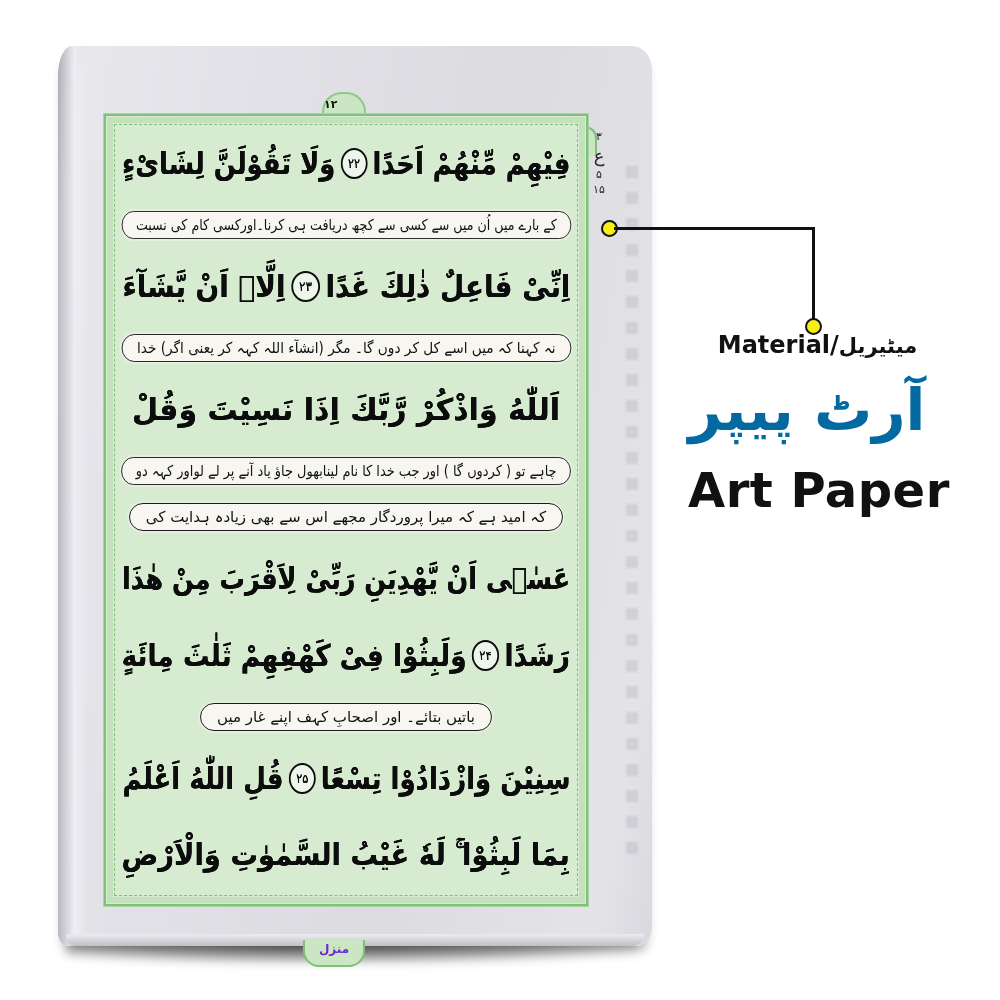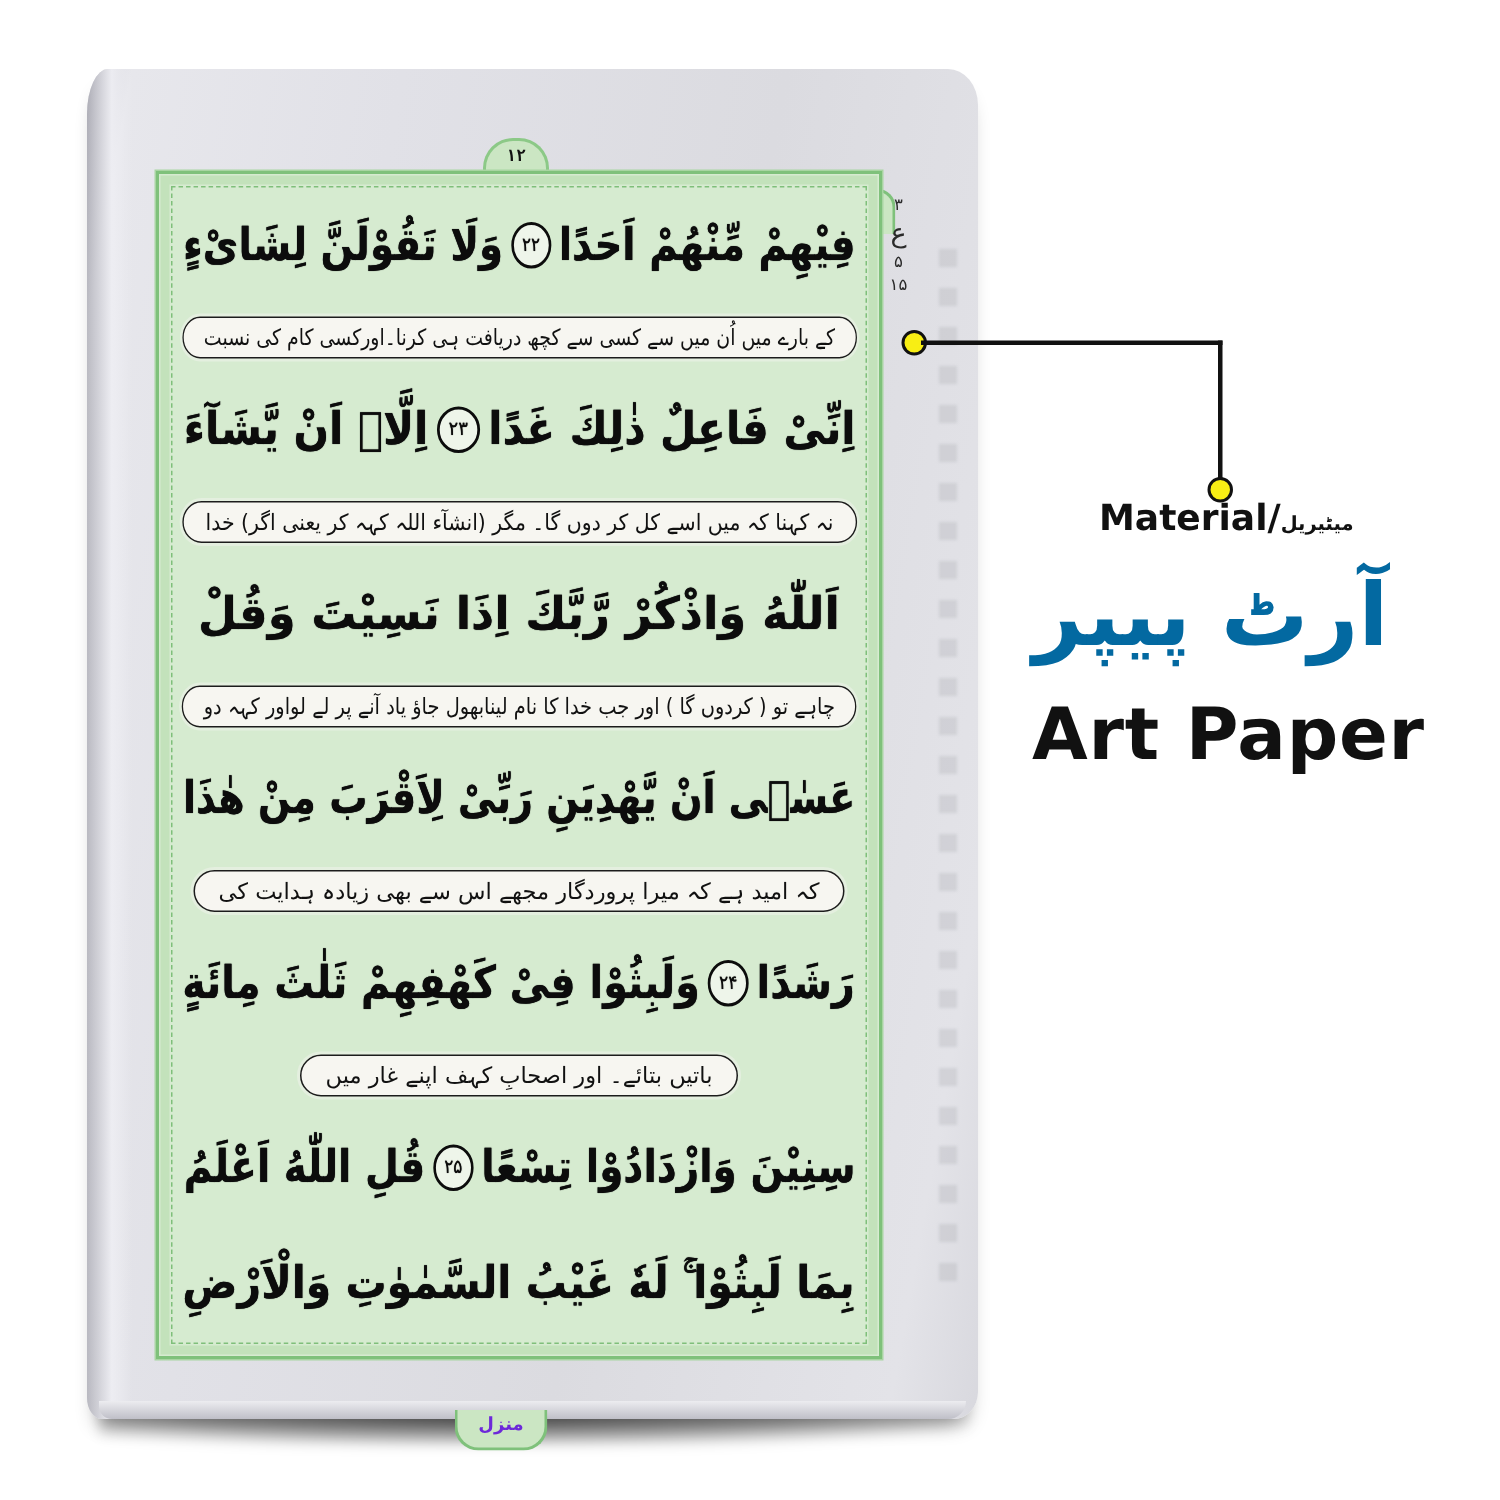--- a/index.html
+++ b/index.html
@@ -57,21 +57,21 @@
     position:absolute;background:#cbe6c3;border:2px solid #7fc17b;
     text-align:center;font-size:13px;line-height:1.6;color:#6d28d9;
     font-weight:bold;white-space:nowrap;overflow:hidden;margin-top:40px;
   }
   .tab-left{left:52px;top:42px;width:92px;height:26px;border-bottom:none;border-radius:12px 12px 0 0;}
   .tab-right{left:417px;top:40px;width:118px;height:28px;border-bottom:none;border-radius:12px 12px 0 0;}
   .tab-bottom{left:245px;top:854px;width:58px;height:25px;border-top:none;border-radius:0 0 16px 16px;font-size:12px;}
   .arch{
     position:absolute;left:264px;top:46px;width:40px;height:22px;
     background:#cbe6c3;border:2px solid #8cc987;border-bottom:none;
-    border-radius:20px 20px 0 0;text-align:center;font-size:11px;line-height:22px;font-weight:bold;font-family:Liberation Mono, monospace;
+    border-radius:20px 20px 0 0;text-align:left;font-size:11px;line-height:22px;font-weight:bold;
   }
   .ruku{
     position:absolute;left:530px;top:84px;width:22px;
     display:flex;flex-direction:column;align-items:center;gap:1px;
     font-size:11px;color:#2a2a2a;line-height:1.25;
   }
   .ruku .big{font-size:18px;}
 
   
   .lines{
@@ -104,21 +104,21 @@
   }
   .dot1{left:601px;top:220px;}
   .dot2{left:805px;top:318px;}
   .callout-h{position:absolute;left:614px;top:227px;width:201px;height:3px;background:#111;}
   .callout-v{position:absolute;left:812px;top:227px;width:3px;height:95px;background:#111;}
 
   .material-label{
     position:absolute;left:700px;top:331px;width:235px;text-align:center;
     font-weight:bold;font-size:24px;white-space:nowrap;direction:ltr;
   }
-  .material-label .ur{font-size:13px;font-weight:bold;}
+  .material-label .ur{font-size:21px;font-weight:bold;}
   .value-ur{
     position:absolute;left:672px;top:356px;width:270px;height:108px;
     display:flex;align-items:center;justify-content:center;
     direction:rtl;font-size:58px;font-weight:bold;color:#0369a1;
   }
   .value-en{
     position:absolute;left:688px;top:462px;width:250px;text-align:center;
     font-size:48px;font-weight:bold;letter-spacing:.5px;white-space:nowrap;
   }
 </style>
@@ -169,27 +169,27 @@
             <div class="pill" style="transform: scaleX(0.908722);">نہ کہنا کہ میں اسے کل کر دوں گا۔ مگر (انشآء اللہ کہہ کر یعنی اگر) خدا</div>
           </div>
           <div class="line arabic">
             <div class="ar-inner">
               <span>اَللّٰهُ وَاذْكُرْ رَّبَّكَ اِذَا نَسِیْتَ وَقُلْ</span>
             </div>
           </div>
           <div class="line urdu">
             <div class="pill" style="transform: scaleX(0.861538);">چاہے تو ( کردوں گا ) اور جب خدا کا نام لینابھول جاؤ یاد آنے پر لے لواور کہہ دو</div>
           </div>
+          <div class="line urdu">
+            <div class="pill">کہ امید ہے کہ میرا پروردگار مجھے اس سے بھی زیادہ ہدایت کی</div>
+          </div>
           <div class="line arabic">
             <div class="ar-inner" style="transform: scaleX(0.848485);">
               <span>عَسٰۤی اَنْ یَّهْدِیَنِ رَبِّیْ لِاَقْرَبَ مِنْ هٰذَا</span>
             </div>
-          </div>
-          <div class="line urdu">
-            <div class="pill">کہ امید ہے کہ میرا پروردگار مجھے اس سے بھی زیادہ ہدایت کی</div>
           </div>
           <div class="line arabic">
             <div class="ar-inner" style="transform: scaleX(0.880157);">
               <span>رَشَدًا</span>
               <span class="ayah">۲۴</span>
               <span>وَلَبِثُوْا فِیْ كَهْفِهِمْ ثَلٰثَ مِائَةٍ</span>
             </div>
           </div>
           <div class="line urdu">
             <div class="pill">باتیں بتائے۔ اور اصحابِ کہف اپنے غار میں</div>

